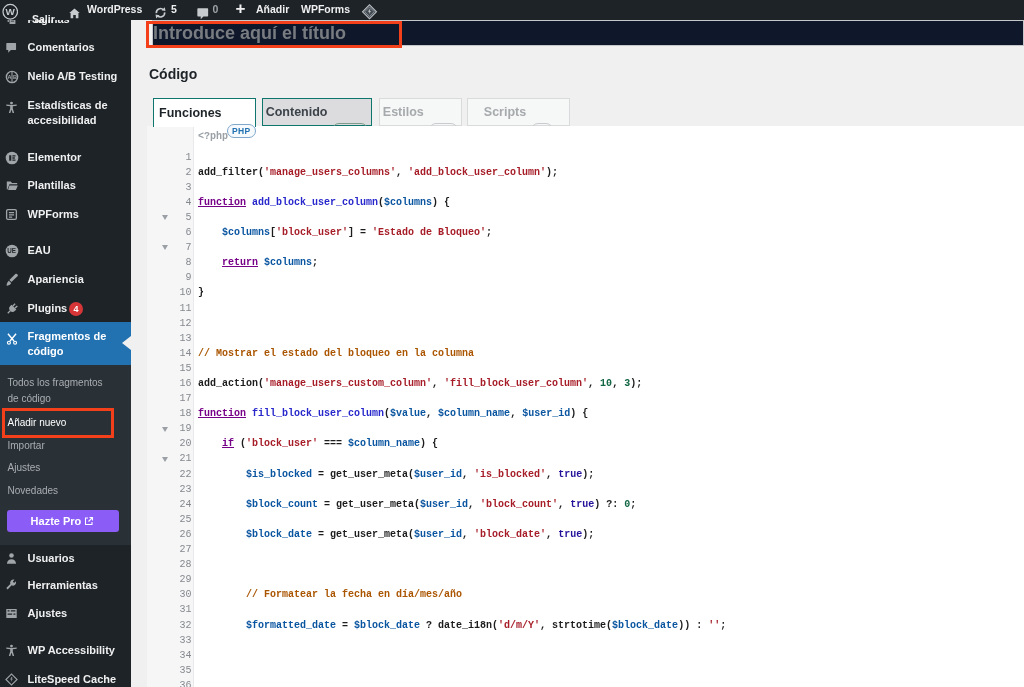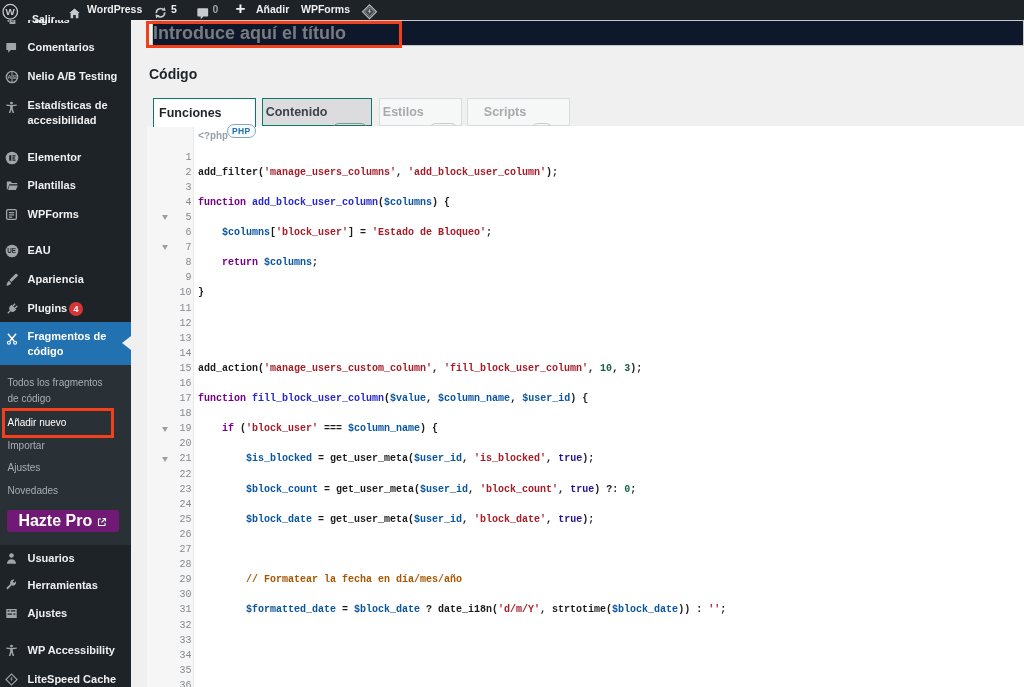--- a/index.html
+++ b/index.html
@@ -25,39 +25,39 @@
 
 
 #editor { left:147px; top:126px; width:877px; height:561px; background:#fff; z-index:2; }
 #gutter { position:absolute; left:0; top:0; width:47px; height:561px; background:#f6f6f7; border-right:1px solid #e9e9ec; }
 pre { font-family:"Liberation Mono", monospace; font-size:10px; line-height:15.1px; font-weight:bold; }
 #lnums { position:absolute; left:0; top:23.6px; width:44.5px; text-align:right; color:#84888d; font-weight:normal; }
 #phpline { position:absolute; left:51px; top:2.6px; }
 #code { position:absolute; left:51px; top:23.6px; color:#1c1c1c; }
 .cm { color:#aa5500; }      
 .st { color:#a61c27; }      
-.kw { color:#770088; }      
+.kw { color:#770088;text-decoration:underline; }      
 .df { color:#2727cc; }      
 .vr { color:#0a55a0; }      
 .at { color:#221199; }      
 .nm { color:#116644; }      
 .php { color:#9aa0a6; }
 .fold { position:absolute; width:0; height:0; border-left:3.5px solid transparent; border-right:3.5px solid transparent; border-top:5px solid #9aa0a6; }
 
 
 #sidebar { left:0; top:0; width:131px; height:687px; background:#1d2327; z-index:4; }
 #submenu-bg { position:absolute; left:0; top:364px; width:131px; height:181px; background:#2a3136; }
 .mi { position:absolute; left:0; width:131px; color:#f0f0f1; font-size:11px; font-weight:bold; }
 .mi .lbl { position:absolute; left:27.5px; top:0; line-height:15px; }
 .mi svg { position:absolute; left:5px; top:1px; }
 .sub { position:absolute; left:7.5px; color:#a9aeb3; font-size:10px; line-height:15.5px; }
 #active { position:absolute; left:0; top:322px; width:131px; height:42.5px; background:#2271b1; }
 #active-arrow { position:absolute; left:122.3px; top:336px; width:0; height:0; border-top:7.5px solid transparent; border-bottom:7.5px solid transparent; border-right:9.3px solid #f0f0f1; }
 #plugbadge { position:absolute; left:69px; top:0.5px; width:14px; height:14px; border-radius:50%; background:#d63638; color:#fff; font-size:9px; text-align:center; line-height:14px; }
-#haztepro { position:absolute; left:6.5px; top:509.5px; width:112px; height:22px; background:#701a75; border-radius:3px; color:#fff; font-size:16px; font-weight:bold; text-align:center; line-height:22px; }
+#haztepro { position:absolute; left:6.5px; top:509.5px; width:112px; height:22px; background:#8b5cf6; border-radius:3px; color:#fff; font-size:11px; font-weight:bold; text-align:center; line-height:22px; }
 
 
 #adminbar { left:0; top:0; width:1024px; height:19.5px; background:#1d2327; z-index:6; color:#f0f0f1; font-size:10.5px; font-weight:bold; }
 #adminbar .it { position:absolute; top:0; height:19.5px; line-height:19.5px; }
 
 
 .obox { border:3px solid #f4401a; z-index:9; }
 #obox1 { left:145.5px; top:20.5px; width:256px; height:27.5px; }
 #obox2 { left:2px; top:407.5px; width:112px; height:30.5px; border-width:3.5px; }
 </style>
@@ -119,20 +119,21 @@
 <span class="kw">function</span> <span class="df">add_block_user_column</span>(<span class="vr">$columns</span>) {
 
     <span class="vr">$columns</span>[<span class="st">'block_user'</span>] = <span class="st">'Estado de Bloqueo'</span>;
 
     <span class="kw">return</span> <span class="vr">$columns</span>;
 
 }
 
 
 
+<span class="cm">// Mostrar el estado del bloqueo en la columna</span>
 
 add_action(<span class="st">'manage_users_custom_column'</span>, <span class="st">'fill_block_user_column'</span>, <span class="nm">10</span>, <span class="nm">3</span>);
 
 <span class="kw">function</span> <span class="df">fill_block_user_column</span>(<span class="vr">$value</span>, <span class="vr">$column_name</span>, <span class="vr">$user_id</span>) {
 
     <span class="kw">if</span> (<span class="st">'block_user'</span> === <span class="vr">$column_name</span>) {
 
         <span class="vr">$is_blocked</span> = get_user_meta(<span class="vr">$user_id</span>, <span class="st">'is_blocked'</span>, <span class="at">true</span>);
 
         <span class="vr">$block_count</span> = get_user_meta(<span class="vr">$user_id</span>, <span class="st">'block_count'</span>, <span class="at">true</span>) ?: <span class="nm">0</span>;

